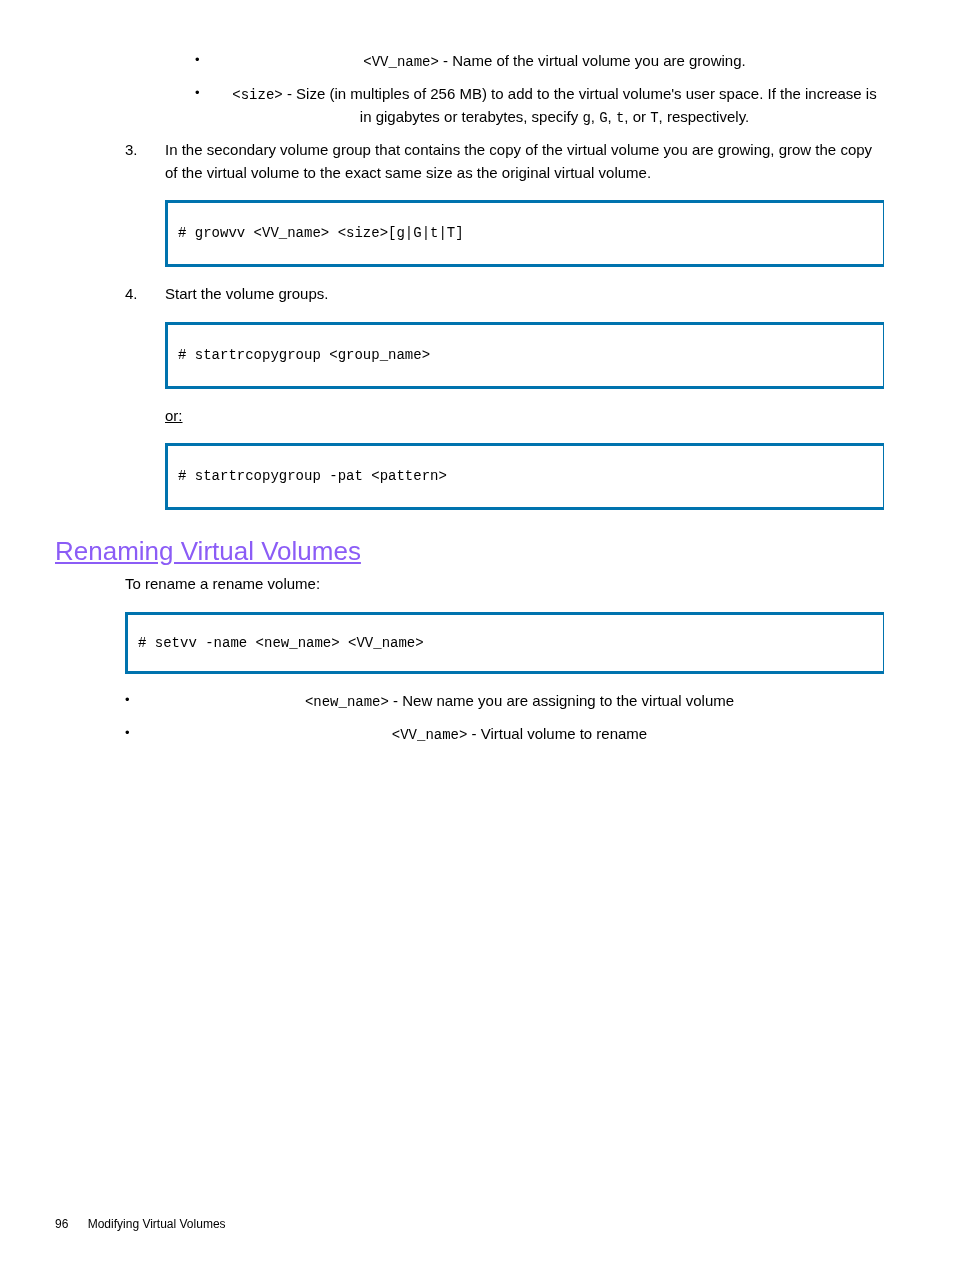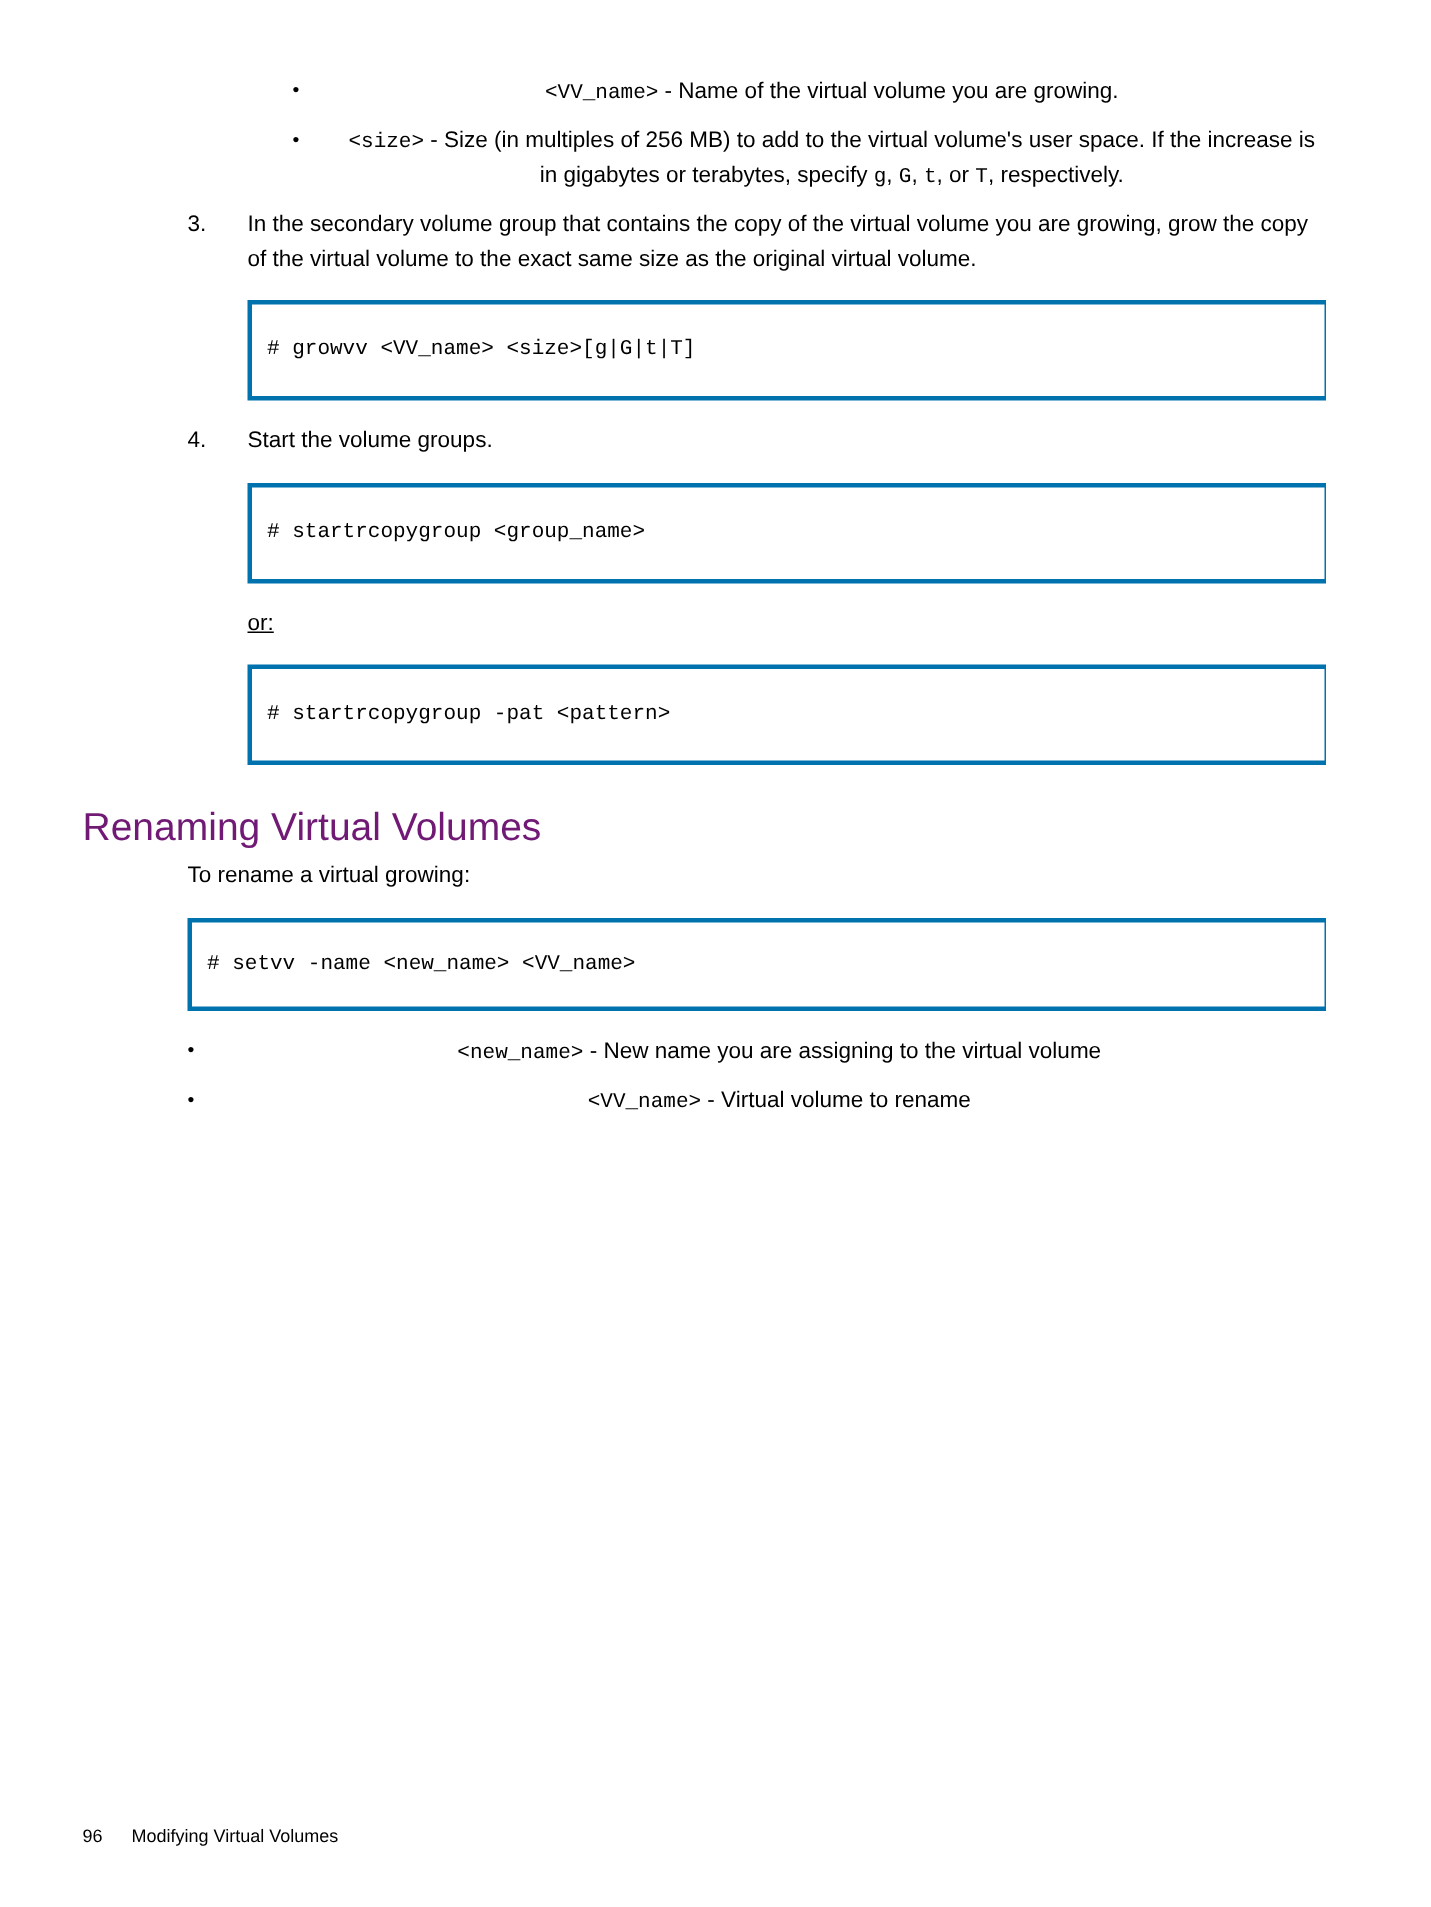--- a/index.html
+++ b/index.html
@@ -58,24 +58,25 @@
       border-bottom: 3px solid #0073ae;
       border-left: 3px solid #0073ae;
       border-right: 1px solid #0073ae;
       padding: 20px 10px;
       margin: 16px 0;
       font-family: "Courier New", monospace;
       font-size: 14px;
       box-sizing: border-box;
     }
     h2.section-heading {
-      color: #701a75;
+      color: #8b5cf6;
       font-weight: normal;
       font-size: 26px;
       margin: 26px 0 6px 0;
+      text-decoration: underline;
     }
     .link {
       color: #0073ae;
     }
     .intro-text {
       margin-left: 70px;
       line-height: 1.5;
     }
     .footer {
       position: absolute;
@@ -119,21 +120,21 @@
       <span class="num">4.</span>
       <span>Start the volume groups.</span>
       <div class="code-box"># startrcopygroup &lt;group_name&gt;</div>
       <div class="sep">or:</div>
       <div class="code-box"># startrcopygroup -pat &lt;pattern&gt;</div>
     </li>
   </ol>
 </div>
 
 <h2 class="section-heading">Renaming Virtual Volumes</h2>
-<div class="intro-text">To rename a virtual growing:</div>
+<div class="intro-text">To rename a rename volume:</div>
 
 <div class="content-block-2">
   <div class="code-box"># setvv -name &lt;new_name&gt; &lt;VV_name&gt;</div>
   <ul class="bullet-list" style="padding-left:0;">
     <li>
       <span class="mono">&lt;new_name&gt;</span><span> - New name you are assigning to the virtual volume</span>
     </li>
     <li>
       <span class="mono">&lt;VV_name&gt;</span><span> - Virtual volume to rename</span>
     </li>

